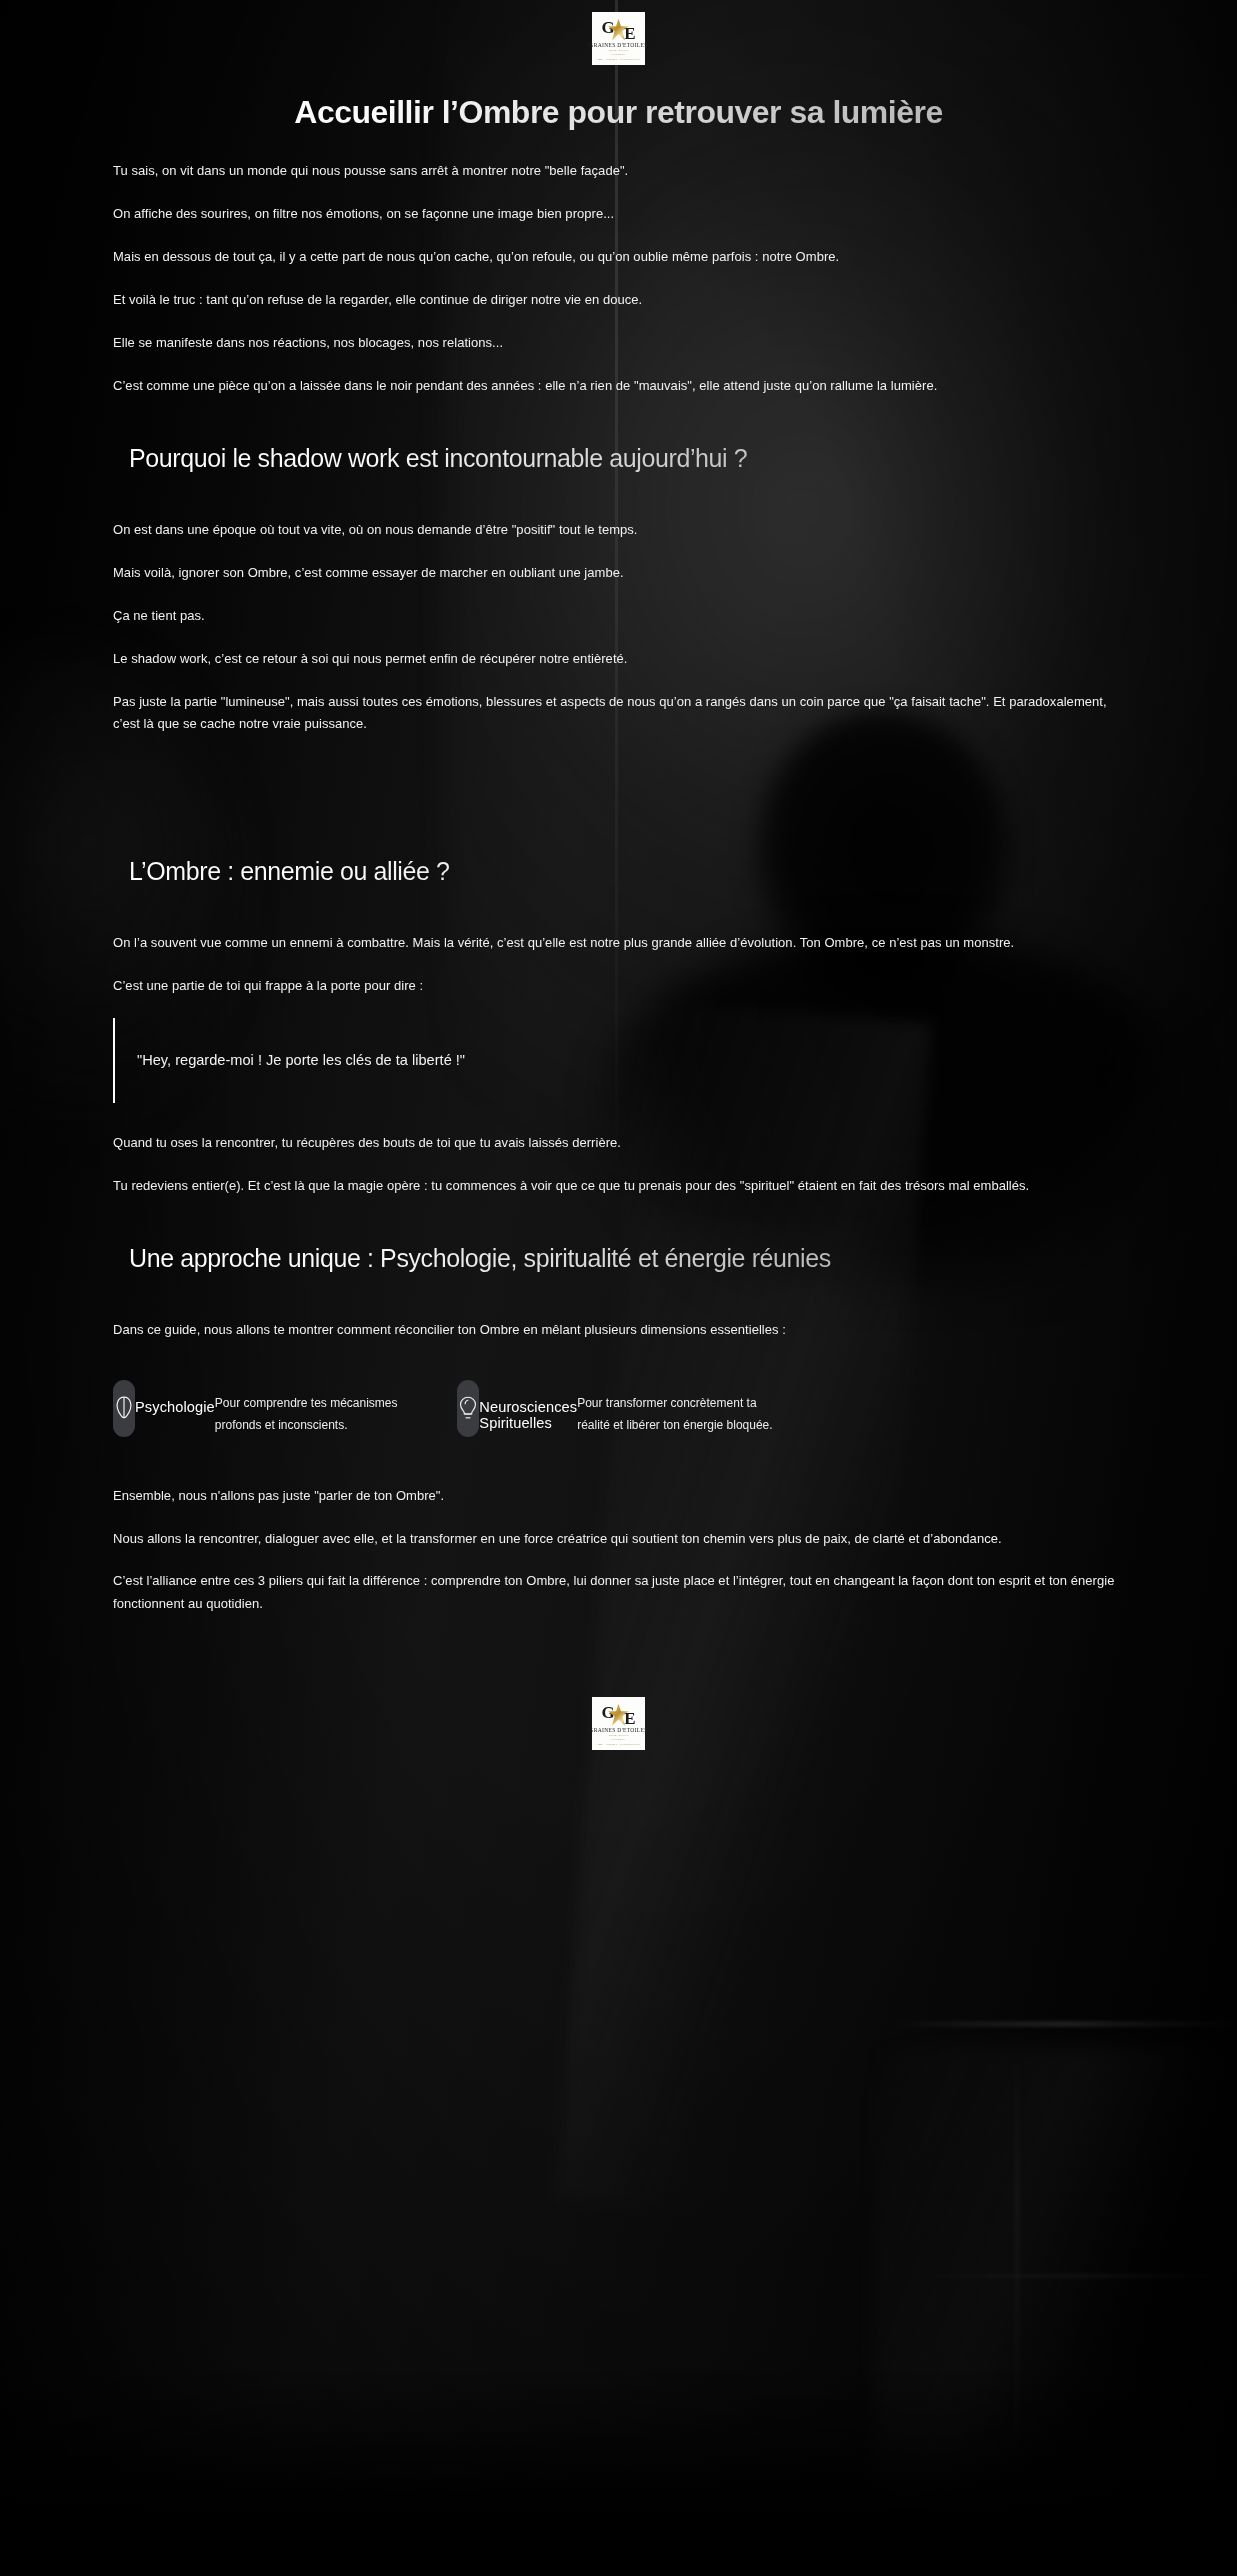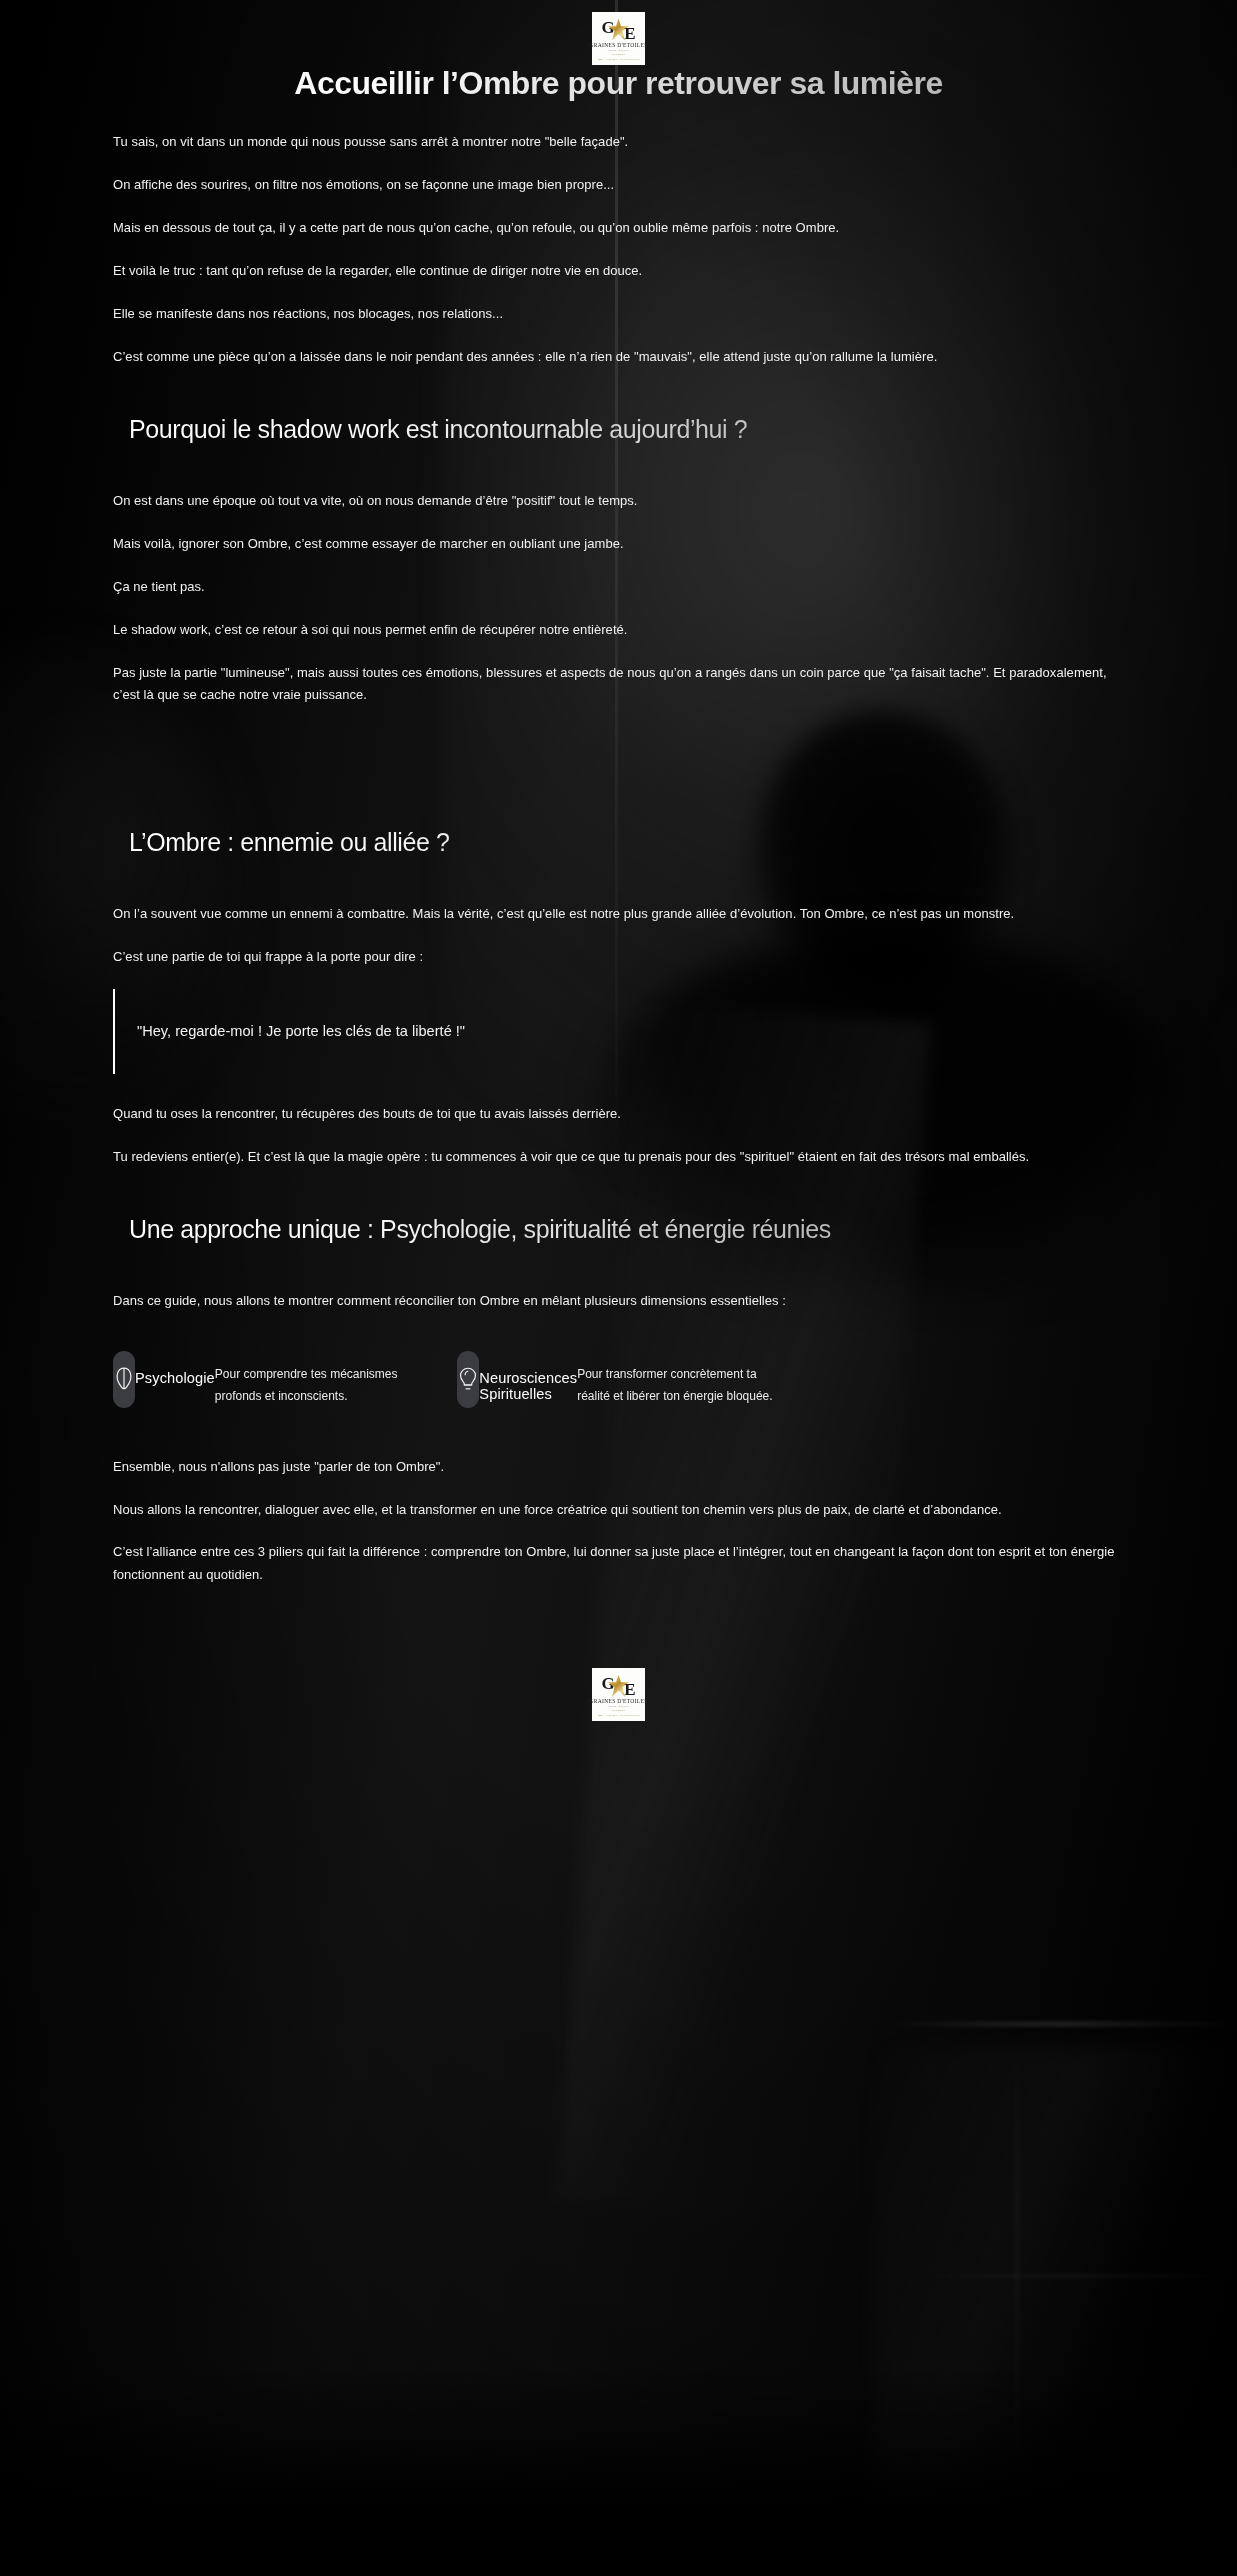--- a/index.html
+++ b/index.html
@@ -200,20 +200,21 @@
     -webkit-background-clip: text;
     background-clip: text;
     color: transparent;
   }
 
   h1.title {
     text-align: center;
     font-size: 32px;
     font-weight: 700;
     letter-spacing: -0.5px;
+    margin-top: 29px;
     background: linear-gradient(100deg, #ffffff 0%, #fbfbfb 26%, #c9c9c9 66%, #a7a7a7 100%);
     -webkit-background-clip: text;
     background-clip: text;
     color: transparent;
   }
 
   h2.section-title {
     font-size: 25px;
     font-weight: 400;
     letter-spacing: -0.4px;

